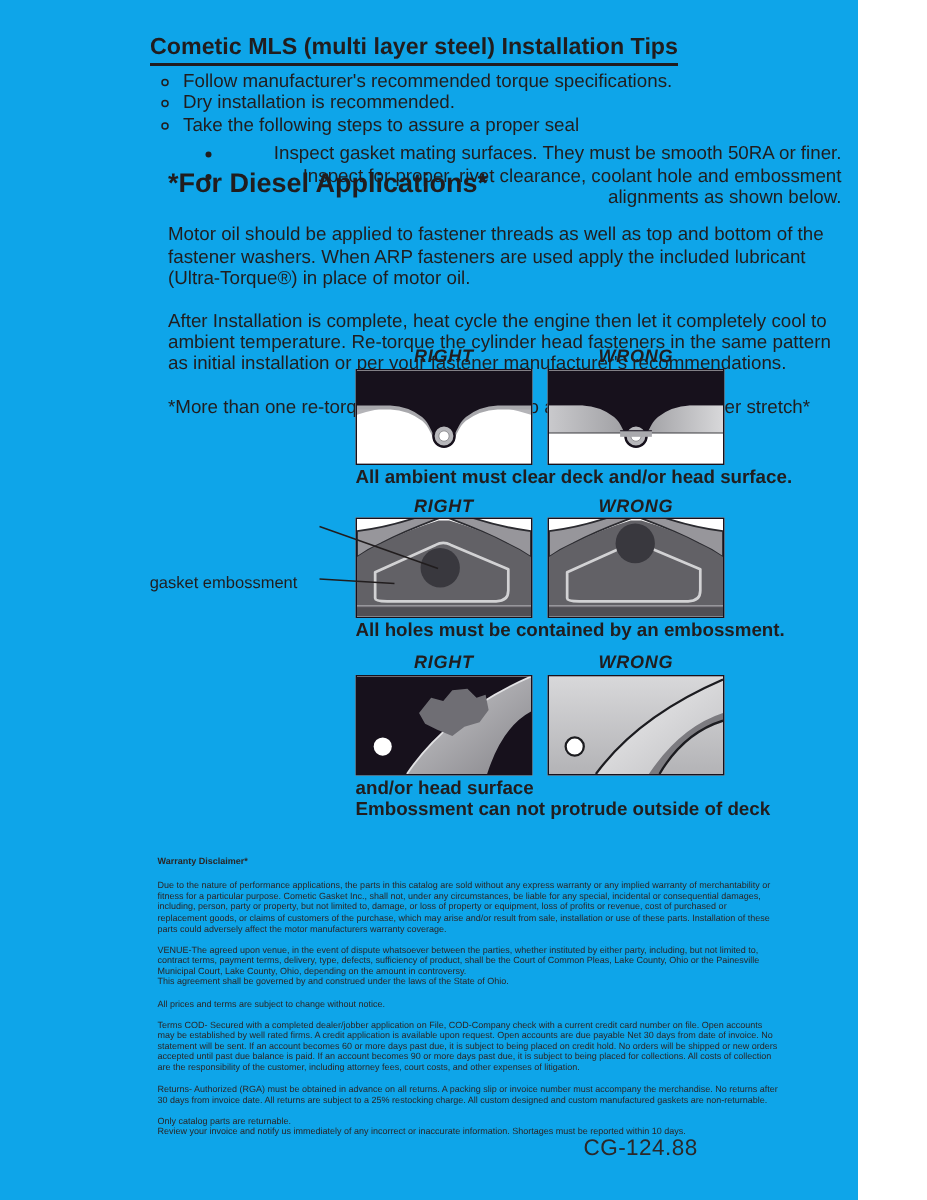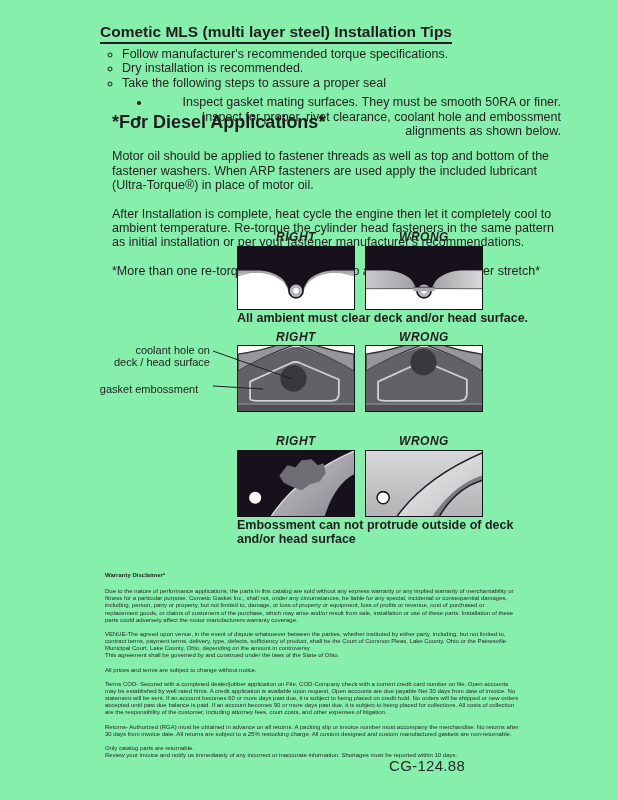--- a/index.html
+++ b/index.html
@@ -1,17 +1,17 @@
 <!DOCTYPE html>
 <html><head>
 <meta charset="utf-8">
 <style>
   html,body{margin:0;padding:0;background:#fff;}
   #page{
-    position:relative;width:618px;height:800px;background:#86efac;overflow:hidden;
+    position:relative;width:572px;height:800px;background:#0ea5e9;overflow:hidden;
     font-family:"Liberation Sans", sans-serif;color:#211d1e;
   }
   .abs{position:absolute;}
 
   
   #title{left:100px;top:23px;font-size:15.5px;font-weight:bold;
          border-bottom:2px solid #211d1e;padding-bottom:1px;}
 
   
   #tips{left:101px;top:42px;width:470px;font-size:12.5px;line-height:14.4px;}
@@ -101,24 +101,20 @@
       <rect x="47" y="39.5" width="21" height="4" fill="#a9a9ad"></rect>
       <line x1="47" y1="39.5" x2="68" y2="39.5" stroke="#17111c" stroke-width="0.7"></line>
     </svg>
   </div>
 
   <div class="abs caption" style="left:237px;top:312px;">All ambient must clear deck and/or head surface.</div>
 
   <div class="abs rw-label" style="left:237px;top:330px;">RIGHT</div>
   <div class="abs rw-label" style="left:365px;top:330px;">WRONG</div>
 
-  <div class="abs anno" style="left:88px;top:344px;">
-    <span style="display:block">coolant hole on</span>
-    <span style="display:block">deck / head surface</span>
-  </div>
   <div class="abs anno" style="left:88px;top:383px;text-align:center;">gasket embossment</div>
 
   <div class="abs panel" style="left:237px;top:345px;height:67px;">
     <svg viewBox="0 0 115 64" preserveAspectRatio="none">
       <rect width="115" height="64" fill="#ffffff"></rect>
       <path d="M0,8 Q23,5 45,-3 L61,-3 Q33,7 16,16 Q7,20 0,25 Z" fill="#97969b" stroke="#2b2b30" stroke-width="1.2"></path>
       <path d="M115,8 Q92,5 70,-3 L54,-3 Q82,7 99,16 Q108,20 115,25 Z" fill="#97969b" stroke="#2b2b30" stroke-width="1.2"></path>
       <path d="M0,25 Q7,20 16,16 Q34,7 54,1 L61,1 Q82,7 99,16 Q108,20 115,25 L115,64 L0,64 Z" fill="#626166"></path>
       <path d="M12,52 L12,35 L52,17 Q57,14.5 62,17 L100,33 L100,47 Q100,54 92,54 L20,54 Q12,54 12,52 Z" fill="none" stroke="#d2d2d4" stroke-width="1.8" stroke-linejoin="round"></path>
       <circle cx="55" cy="32" r="13" fill="#39383e"></circle>
@@ -138,20 +134,21 @@
       <line x1="0" y1="57" x2="115" y2="57" stroke="#97969b" stroke-width="1"></line>
       <rect x="0" y="58" width="115" height="6" fill="#504f54"></rect>
     </svg>
   </div>
 
   <svg class="abs" style="left:205px;top:340px;" width="100" height="60">
     <line x1="8" y1="11" x2="87" y2="39" stroke="#211d1e" stroke-width="1"></line>
     <line x1="8" y1="46" x2="58" y2="49" stroke="#211d1e" stroke-width="1"></line>
   </svg>
 
+  <div class="abs caption" style="left:237px;top:414px;">All holes must be contained by an embossment.</div>
 
   <div class="abs rw-label" style="left:237px;top:434px;">RIGHT</div>
   <div class="abs rw-label" style="left:365px;top:434px;">WRONG</div>
 
   <div class="abs panel" style="left:237px;top:450px;height:67px;">
     <svg viewBox="0 0 115 64" preserveAspectRatio="none">
       <defs>
         <linearGradient id="g-band-r" x1="0" y1="0" x2="1" y2="1">
           <stop offset="0" stop-color="#cbcbce"></stop>
             <stop offset="1" stop-color="#87868b"></stop>
@@ -180,22 +177,22 @@
       <rect width="115" height="64" fill="url(#g-bg-w)"></rect>
       <path d="M115,2 Q59,26 31,64 L73,64 Q89,37 115,29 Z" fill="url(#g-band-w)"></path>
       <path d="M115,24 Q87,33 66,64 L73,64 Q89,37 115,29 Z" fill="#7c7b80"></path>
       <path d="M115,2 Q59,26 31,64" stroke="#1c1c20" stroke-width="1.5" fill="none"></path>
       <path d="M115,29 Q89,37 73,64" stroke="#1c1c20" stroke-width="1.5" fill="none"></path>
       <circle cx="17" cy="46" r="6" fill="#ffffff" stroke="#1c1c20" stroke-width="1.5"></circle>
     </svg>
   </div>
 
   <div class="abs caption" style="left:237px;top:519px;width:320px;">
+    <span style="display:block">and/or head surface</span>
     <span style="display:block">Embossment can not protrude outside of deck</span>
-    <span style="display:block">and/or head surface</span>
   </div>
 
   <div class="abs" id="disclaimer">
     <p class="dh">Warranty Disclaimer*</p>
     <p>Due to the nature of performance applications, the parts in this catalog are sold without any express warranty or any implied warranty of merchantability or fitness for a particular purpose.  Cometic Gasket Inc., shall not, under any circumstances, be liable for any special, incidental or consequential damages, including, person, party or property, but not limited to, damage, or loss of property or equipment, loss of profits or revenue, cost of purchased or replacement goods, or claims of customers of the purchase, which may arise and/or result from sale, installation or use of these parts.  Installation of these parts could adversely affect the motor manufacturers warranty coverage.</p>
     <p class="tight">VENUE-The agreed upon venue, in the event of dispute whatsoever between the parties, whether instituted by either party, including, but not limited to, contract terms, payment terms, delivery, type, defects, sufficiency of product, shall be the Court of Common Pleas, Lake County, Ohio or the Painesville Municipal Court, Lake County, Ohio, depending on the amount in controversy.</p>
     <p>This agreement shall be governed by and construed under the laws of the State of Ohio.</p>
     <p>All prices and terms are subject to change without notice.</p>
     <p>Terms COD- Secured with a completed dealer/jobber application on File, COD-Company check with a current credit card number on file.  Open accounts may be established by well rated firms.  A credit application is available upon request.  Open accounts are due payable Net 30 days from date of invoice.  No statement will be sent.  If an account becomes 60 or more days past due, it is subject to being placed on credit hold.  No orders will be shipped or new orders accepted until past due balance is paid.  If an account becomes 90 or more days past due, it is subject to being placed for collections.  All costs of collection are the responsibility of the customer, including attorney fees, court costs, and other expenses of litigation.</p>
     <p>Returns- Authorized (RGA) must be obtained in advance on all returns.  A packing slip or invoice number must accompany the merchandise.  No returns after 30 days from invoice date.  All returns are subject to a 25% restocking charge.  All custom designed and custom manufactured gaskets are non-returnable.</p>

